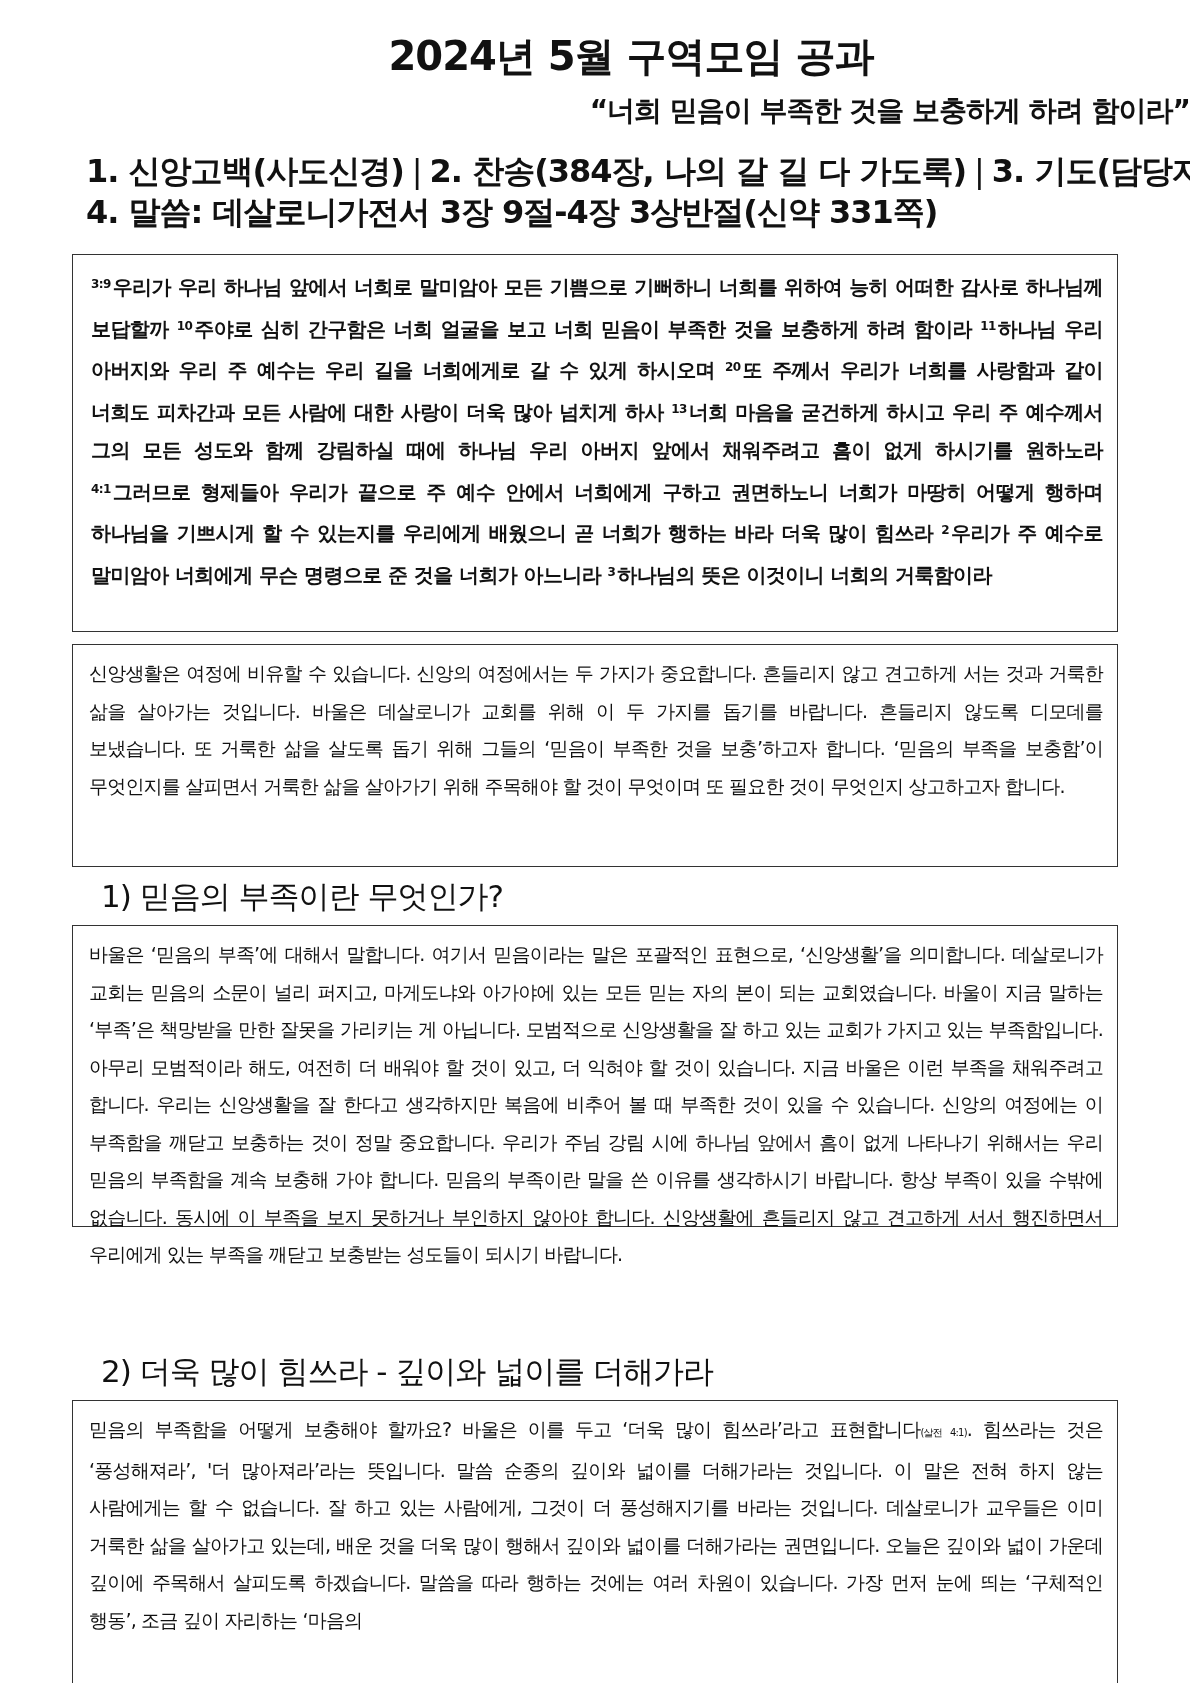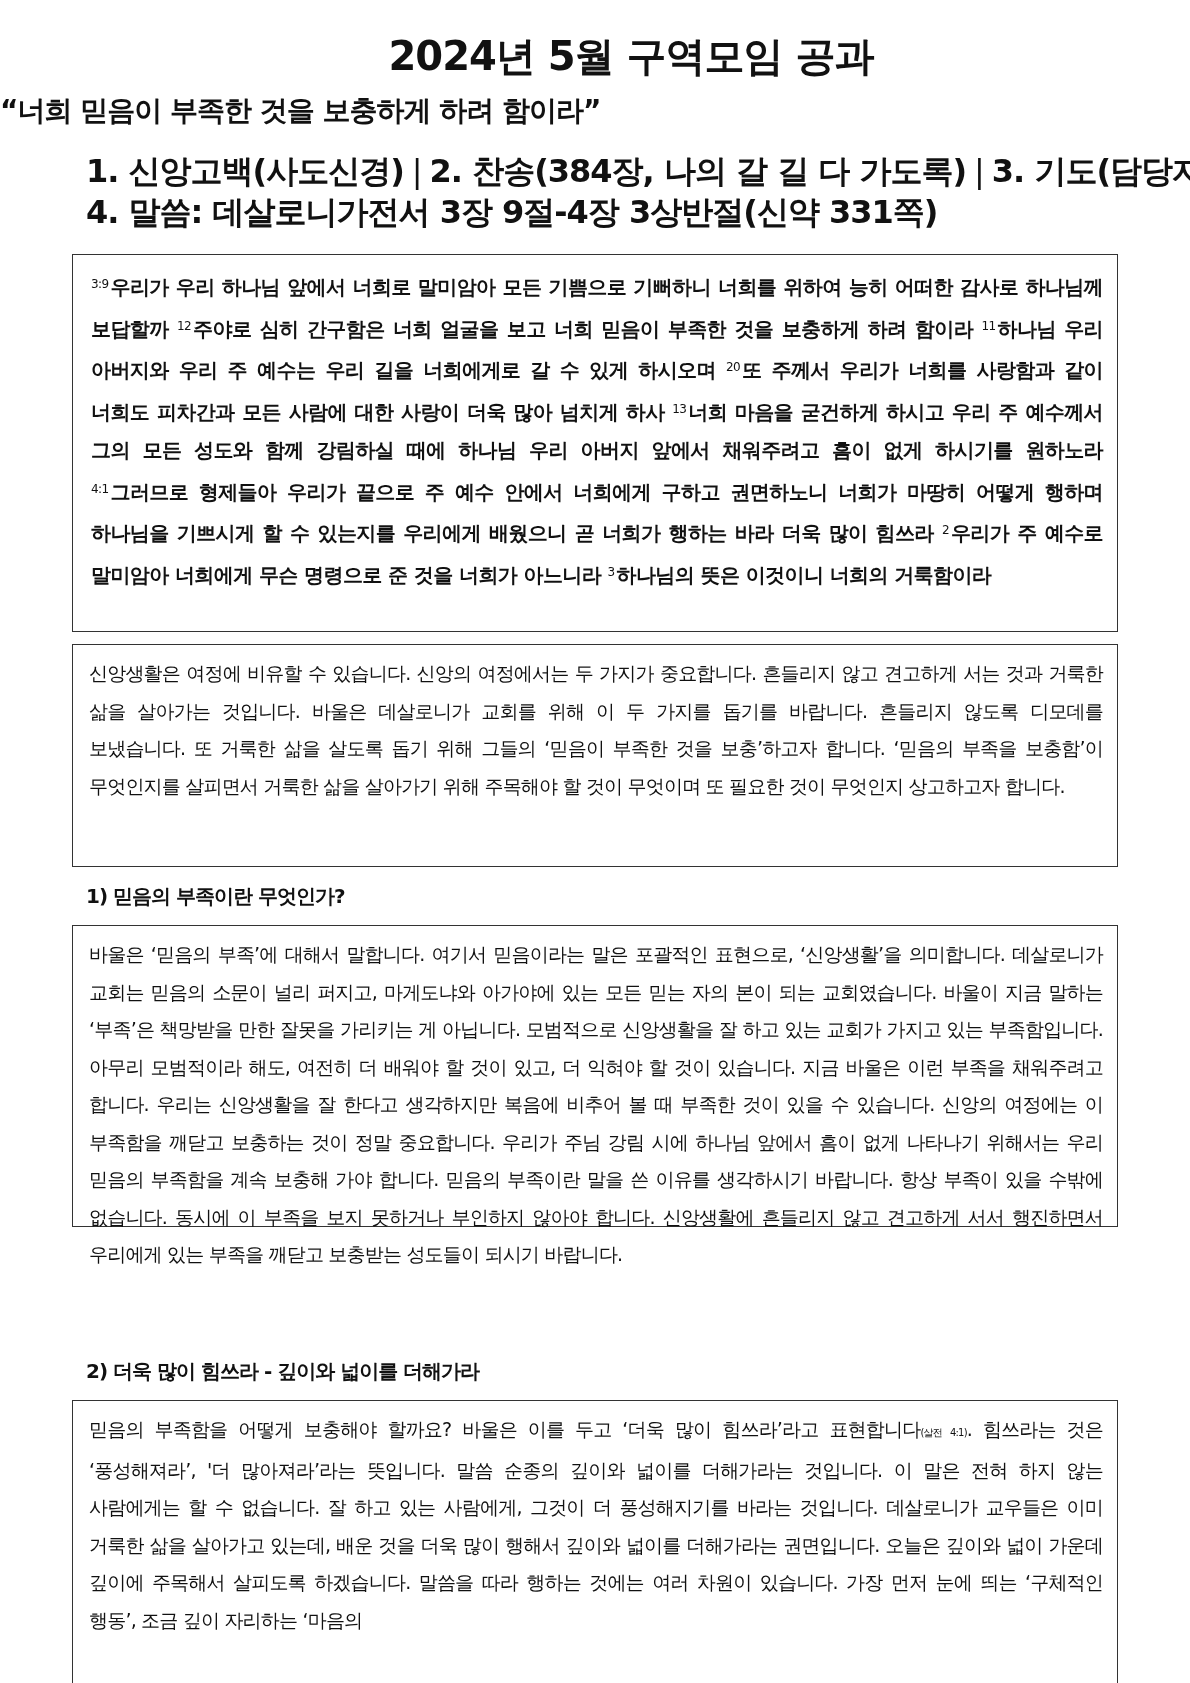--- a/index.html
+++ b/index.html
@@ -5,70 +5,70 @@
   html, body { margin: 0; padding: 0; background: #ffffff; }
   body {
     width: 1190px; height: 1683px; overflow: hidden; position: relative;
     font-family: "DejaVu Sans", "Liberation Sans", sans-serif; color: #111;
   }
   .title {
     position: absolute; left: 0; width: 1190px; top: 30px; text-align: center;
     font-size: 40px; font-weight: bold; letter-spacing: -1px; line-height: 52px; margin-left: 36px;
   }
   .subtitle {
-    position: absolute; left: 0; width: 1190px; top: 92px; text-align: left;
+    position: absolute; left: 0; width: 1190px; top: 92px; text-align: right;
     font-size: 28px; font-weight: bold; letter-spacing: -1px; line-height: 38px;
   }
   .order {
     position: absolute; left: 86px; font-size: 32px; font-weight: bold;
     letter-spacing: -1px; line-height: 34px; white-space: nowrap;
   }
   .order.l1 { top: 154px; }
   .order.l2 { top: 195px; }
   .sep { display: inline-block; margin: 0 8px; font-weight: normal; }
   .box {
     position: absolute; left: 72px; width: 1046px; border: 1.5px solid #333;
     box-sizing: border-box; padding: 10px 14px 0 16px;
   }
   .box.scripture {
     top: 254px; height: 378px; padding-left: 18px;
     font-size: 20px; font-weight: bold; line-height: 38.5px; letter-spacing: -0.6px;
   }
-  .box.scripture sup { font-size: 12px; font-weight: normal; vertical-align: 6px; margin-right: 2px; }
+  .box.scripture sup { font-size: 12px; font-weight: bold; vertical-align: 6px; margin-right: 2px; }
   .box.intro { top: 644px; height: 223px; }
   .box.s1 { top: 925px; height: 302px; }
   .box.s2 { top: 1400px; height: 300px; border-bottom: none; }
   .prose {
     font-size: 19px; line-height: 37.5px; letter-spacing: -0.8px; text-align: justify;
     word-break: keep-all;
   }
   .scripture-text { text-align: justify; word-break: keep-all; }
   .ref { font-size: 10px; }
   .section-heading {
-    position: absolute; left: 86px; font-size: 20px; font-weight: bold;
+    position: absolute; left: 101px; font-size: 31px; font-weight: normal;
     letter-spacing: -1px; line-height: 32px;
   }
   .section-heading.h1 { top: 880px; }
   .section-heading.h2 { top: 1355px; text-align: center; }
 </style>
 </head>
 <body>
 
 <div class="title">2024년 5월 구역모임 공과</div>
 <div class="subtitle">“너희 믿음이 부족한 것을 보충하게 하려 함이라”</div>
 
 <div class="order l1">
   <span>1. 신앙고백(사도신경)</span><span class="sep">|</span><span>2. 찬송(384장, 나의 갈 길 다 가도록)</span><span class="sep">|</span><span>3. 기도(담당자)</span>
 </div>
 <div class="order l2">4. 말씀: 데살로니가전서 3장 9절-4장 3상반절(신약 331쪽)</div>
 
 <div class="box scripture">
   <div class="scripture-text">
     <sup>3:9</sup><span>우리가 우리 하나님 앞에서 너희로 말미암아 모든 기쁨으로 기뻐하니 너희를 위하여 능히 어떠한 감사로 하나님께 보답할까</span>
-    <sup>12</sup><span>주야로 심히 간구함은 너희 얼굴을 보고 너희 믿음이 부족한 것을 보충하게 하려 함이라</span>
+    <sup>10</sup><span>주야로 심히 간구함은 너희 얼굴을 보고 너희 믿음이 부족한 것을 보충하게 하려 함이라</span>
     <sup>11</sup><span>하나님 우리 아버지와 우리 주 예수는 우리 길을 너희에게로 갈 수 있게 하시오며</span>
     <sup>20</sup><span>또 주께서 우리가 너희를 사랑함과 같이 너희도 피차간과 모든 사람에 대한 사랑이 더욱 많아 넘치게 하사</span>
     <sup>13</sup><span>너희 마음을 굳건하게 하시고 우리 주 예수께서 그의 모든 성도와 함께 강림하실 때에 하나님 우리 아버지 앞에서 채워주려고 흠이 없게 하시기를 원하노라</span>
     <sup>4:1</sup><span>그러므로 형제들아 우리가 끝으로 주 예수 안에서 너희에게 구하고 권면하노니 너희가 마땅히 어떻게 행하며 하나님을 기쁘시게 할 수 있는지를 우리에게 배웠으니 곧 너희가 행하는 바라 더욱 많이 힘쓰라</span>
     <sup>2</sup><span>우리가 주 예수로 말미암아 너희에게 무슨 명령으로 준 것을 너희가 아느니라</span>
     <sup>3</sup><span>하나님의 뜻은 이것이니 너희의 거룩함이라</span>
   </div>
 </div>
 
 <div class="box intro">

